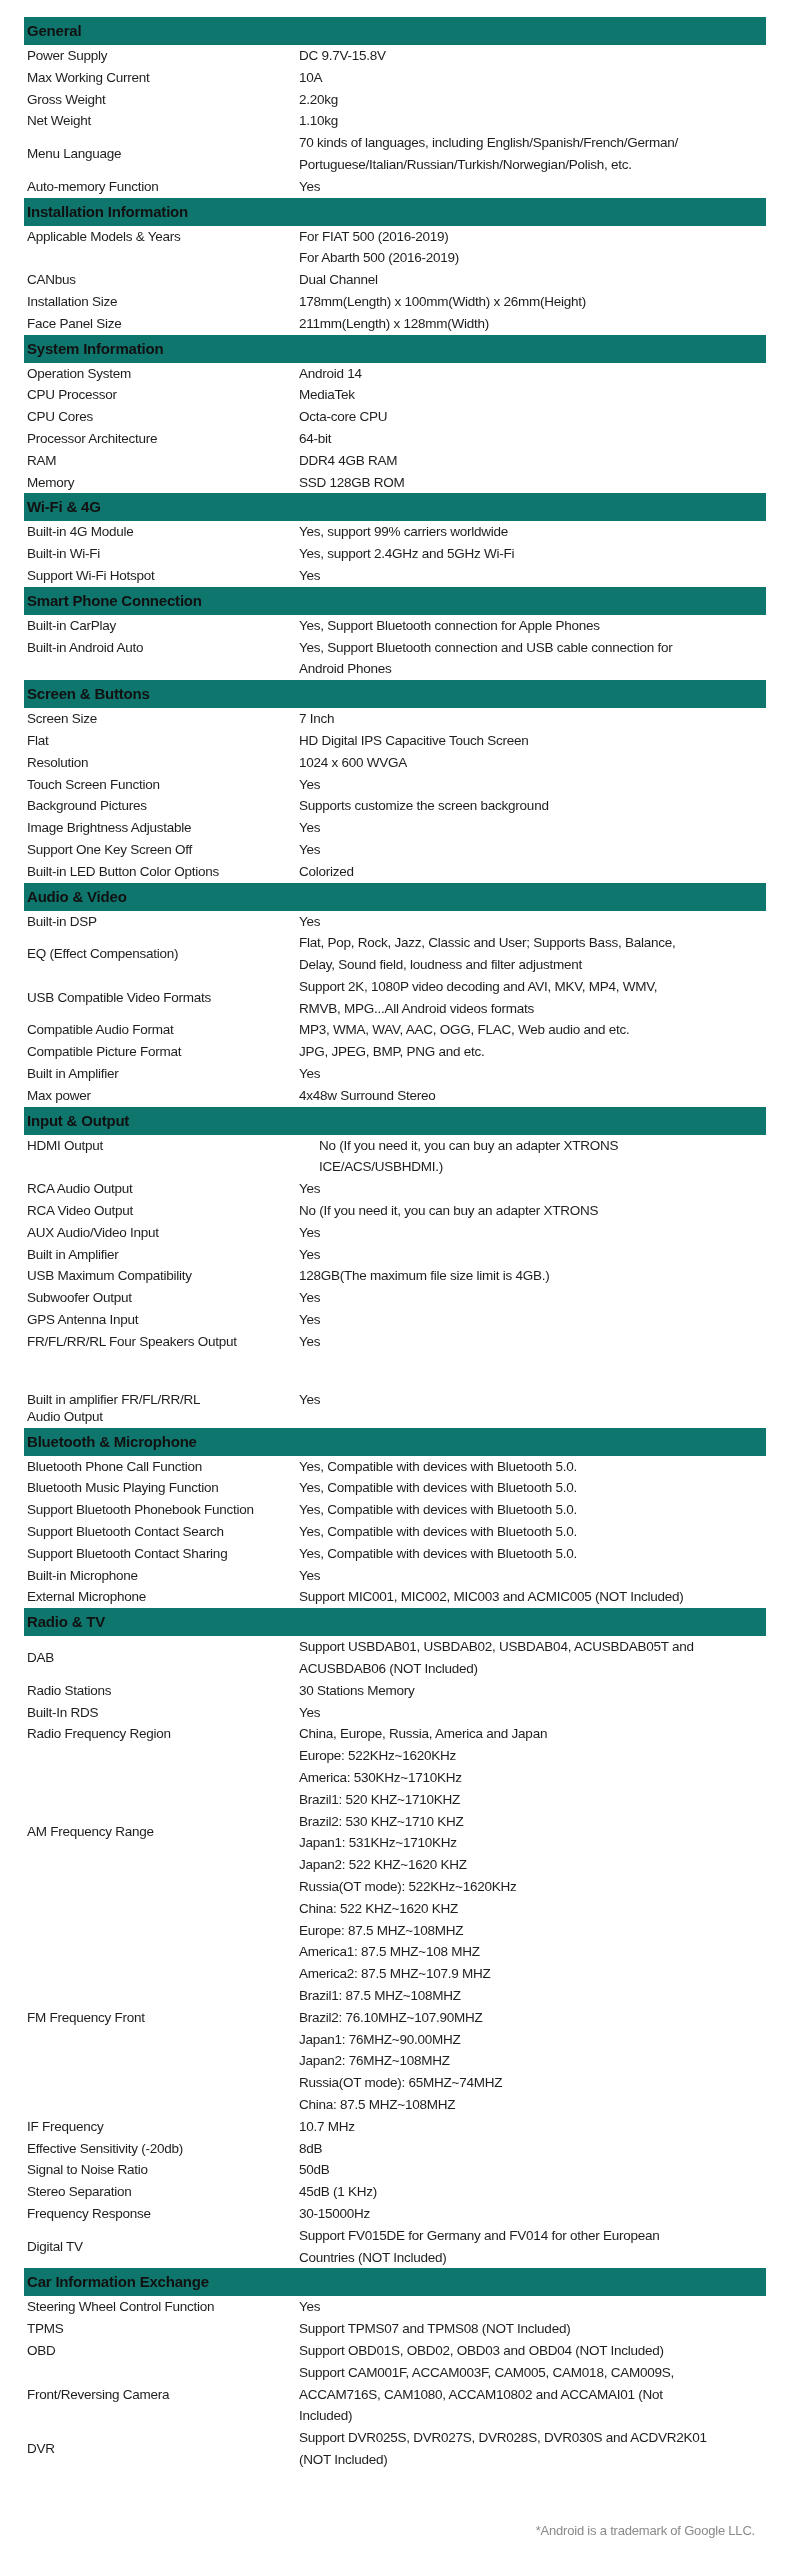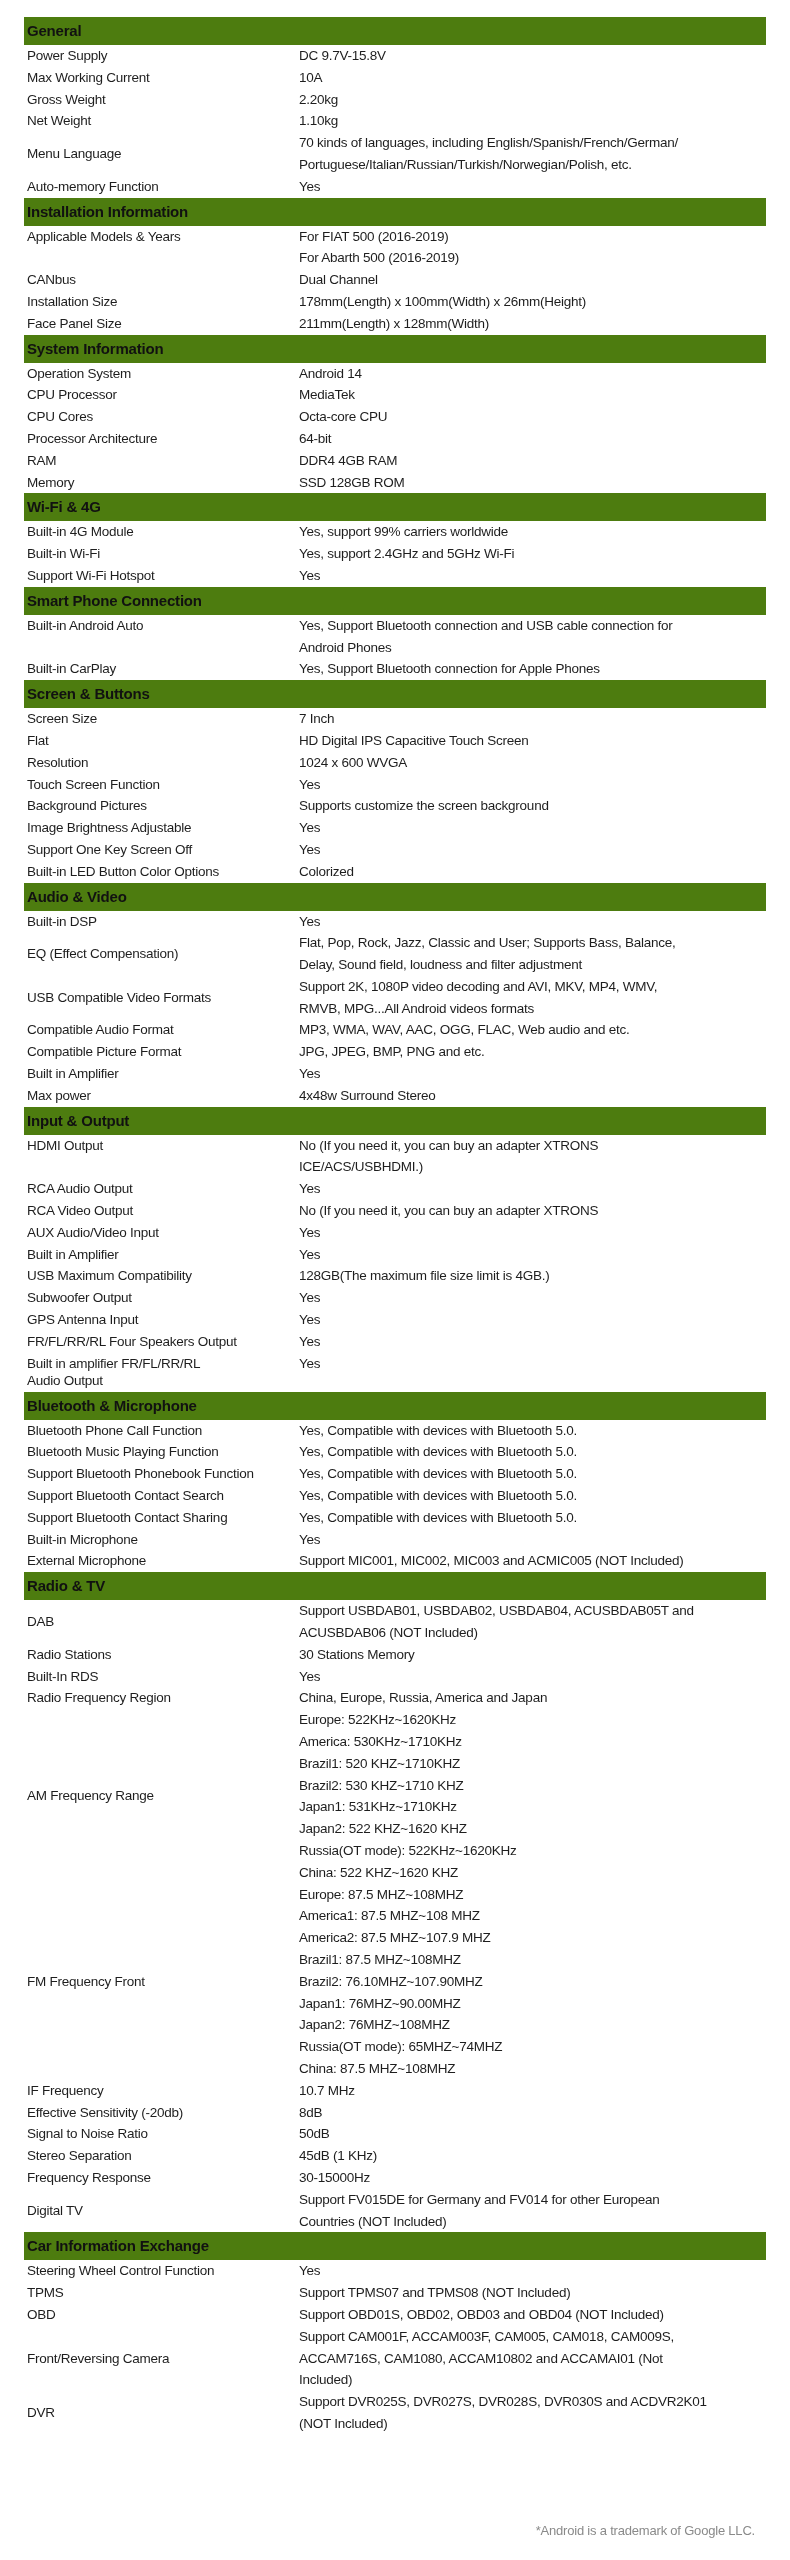--- a/index.html
+++ b/index.html
@@ -1,18 +1,18 @@
 <!DOCTYPE html>
 <html><head>
 <meta charset="utf-8">
 <style>
   html, body { margin: 0; padding: 0; background: #ffffff; }
   body { width: 790px; min-height: 2560px; position: relative; font-family: "Liberation Sans", sans-serif; color: #1a1a1a; }
   .spec { position: absolute; left: 24px; top: 17px; width: 742px; }
-  .section-header { background: #4d7c0f; height: 28px; line-height: 28px; padding-left: 3px; font-weight: bold; font-size: 15px; color: #111; letter-spacing: -0.2px; }
+  .section-header { background: #0f766e; height: 28px; line-height: 28px; padding-left: 3px; font-weight: bold; font-size: 15px; color: #111; letter-spacing: -0.2px; }
   .row { display: flex; align-items: center; font-size: 13.5px; letter-spacing: -0.25px; color: #1e1e1e; }
   .row .label { width: 272px; padding-left: 3px; flex: none; line-height: 21.8px; }
   .row .value { flex: 1; line-height: 21.8px; }
   .row .value .line { display: block; white-space: nowrap; }
   .footer { position: absolute; right: 35px; top: 2523px; font-size: 13px; color: #8a8a8a; letter-spacing: -0.2px; }
 </style>
 </head>
 <body>
 
 <div class="spec" id="spec">
@@ -130,33 +130,33 @@
         <span class="line">Yes, support 2.4GHz and 5GHz Wi-Fi</span>
       </div>
     </div>
     <div class="row">
       <div class="label">Support Wi-Fi Hotspot</div>
       <div class="value">
         <span class="line">Yes</span>
       </div>
     </div>
     <div class="section-header">Smart Phone Connection</div>
+    <div class="row">
+      <div class="label">Built-in CarPlay</div>
+      <div class="value">
+        <span class="line">Yes, Support Bluetooth connection for Apple Phones</span>
+      </div>
+    </div>
     <div class="row" style="align-items: flex-start;">
       <div class="label">Built-in Android Auto</div>
       <div class="value">
         <span class="line">Yes, Support Bluetooth connection and USB cable connection for</span>
         <span class="line">Android Phones</span>
       </div>
     </div>
-    <div class="row">
-      <div class="label">Built-in CarPlay</div>
-      <div class="value">
-        <span class="line">Yes, Support Bluetooth connection for Apple Phones</span>
-      </div>
-    </div>
     <div class="section-header">Screen &amp; Buttons</div>
     <div class="row">
       <div class="label">Screen Size</div>
       <div class="value">
         <span class="line">7 Inch</span>
       </div>
     </div>
     <div class="row">
       <div class="label">Flat</div>
       <div class="value">
@@ -238,21 +238,21 @@
         <span class="line">Yes</span>
       </div>
     </div>
     <div class="row">
       <div class="label">Max power</div>
       <div class="value">
         <span class="line">4x48w Surround Stereo</span>
       </div>
     </div>
     <div class="section-header">Input &amp; Output</div>
-    <div class="row" style="align-items: flex-start;">
+    <div class="row" style="align-items: flex-start; gap: 20px;">
       <div class="label">HDMI Output</div>
       <div class="value">
         <span class="line">No (If you need it, you can buy an adapter XTRONS</span>
         <span class="line">ICE/ACS/USBHDMI.)</span>
       </div>
     </div>
     <div class="row">
       <div class="label">RCA Audio Output</div>
       <div class="value">
         <span class="line">Yes</span>
@@ -293,21 +293,21 @@
       <div class="value">
         <span class="line">Yes</span>
       </div>
     </div>
     <div class="row">
       <div class="label">FR/FL/RR/RL Four Speakers Output</div>
       <div class="value">
         <span class="line">Yes</span>
       </div>
     </div>
-    <div class="row" style="align-items: flex-start;">
+    <div class="row" style="align-items: flex-start; margin-top: 36px;">
       <div class="label" style="padding-top: 2px; padding-bottom: 3px;">
         <span class="line" style="display: block; line-height: 17px;">Built in amplifier FR/FL/RR/RL</span>
         <span class="line" style="display: block; line-height: 17px;">Audio Output</span>
       </div>
       <div class="value">
         <span class="line">Yes</span>
       </div>
     </div>
     <div class="section-header">Bluetooth &amp; Microphone</div>
     <div class="row">

